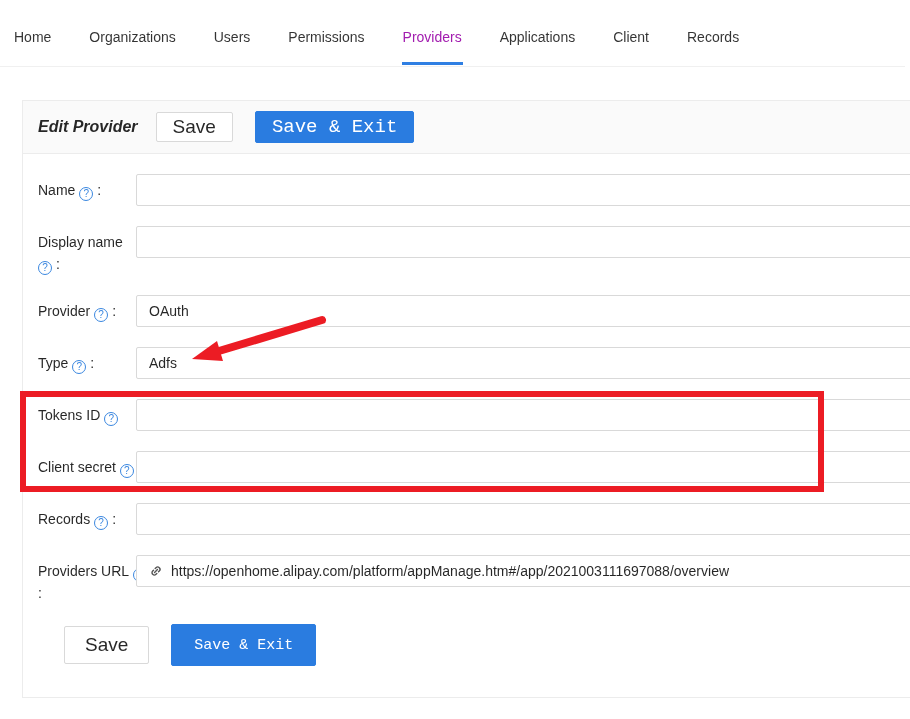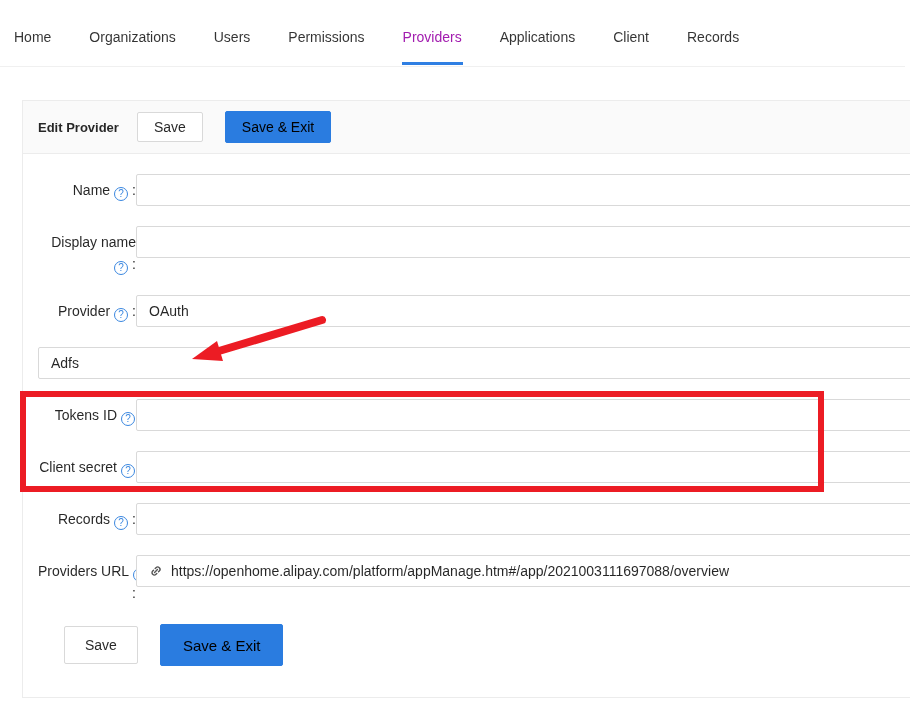--- a/index.html
+++ b/index.html
@@ -35,38 +35,38 @@
   }
   
   .card{
     position:absolute;left:22px;top:100px;right:-40px;bottom:21px;
     border:1px solid #ececec;background:#fff;
   }
   .card-header{
     height:52px;background:#fafafa;border-bottom:1px solid #ececec;
     display:flex;align-items:center;padding:0 15px;
   }
-  .card-title{font-weight:bold;font-size:13px;}
+  .card-title{font-weight:bold;font-size:16px;font-style:italic;}
   .btn{
     height:30px;padding:0 16px;
     background:#fff;border:1px solid #d9d9d9;border-radius:2px;
-    font-family:inherit;font-size:14px;color:rgba(0,0,0,.85);
+    font-family:inherit;font-size:19px;color:rgba(0,0,0,.85);
     cursor:pointer;
   }
   .btn-primary{
-    background:#2a7ce0;border:1px solid #2a7ce0;color:#000000;height:32px;
+    background:#2a7ce0;border:1px solid #2a7ce0;color:#ffffff;height:32px;font-family:Liberation Mono, monospace;
   }
   .card-header .btn{margin-left:18px;}
   .card-header .btn-primary{margin-left:22px;}
   
   .card-body{padding:20px 0 0 15px;}
   .form-row{display:flex;margin-bottom:20px;}
   .form-label{
     flex:0 0 98px;width:98px;
-    padding-top:5px;line-height:22px;text-align:right;
+    padding-top:5px;line-height:22px;
   }
   .nowrap{white-space:nowrap;}
   .colon{margin-left:3px;}
   .help{
     display:inline-flex;align-items:center;justify-content:center;
     width:14px;height:14px;box-sizing:border-box;
     border:1px solid #3a87e0;border-radius:50%;
     color:#3a87e0;font-size:10px;line-height:1;
     margin:0 1px 0 4px;vertical-align:-2px;
     cursor:pointer;
@@ -153,20 +153,23 @@
     <div class="form-row">
       <div class="form-label">
         <span>Provider</span><span class="help">?</span><span class="colon">:</span>
       </div>
       <div class="form-control">
         <input class="text" type="text" value="OAuth" style="">
       </div>
     </div>
 
     <div class="form-row">
+      <div class="form-label">
+        <span>Type</span><span class="help">?</span><span class="colon">:</span>
+      </div>
       <div class="form-control">
         <input class="text" type="text" value="Adfs" style="">
       </div>
     </div>
 
     <div class="form-row">
       <div class="form-label">
         <span>Tokens ID</span><span class="help">?</span>
       </div>
       <div class="form-control">

